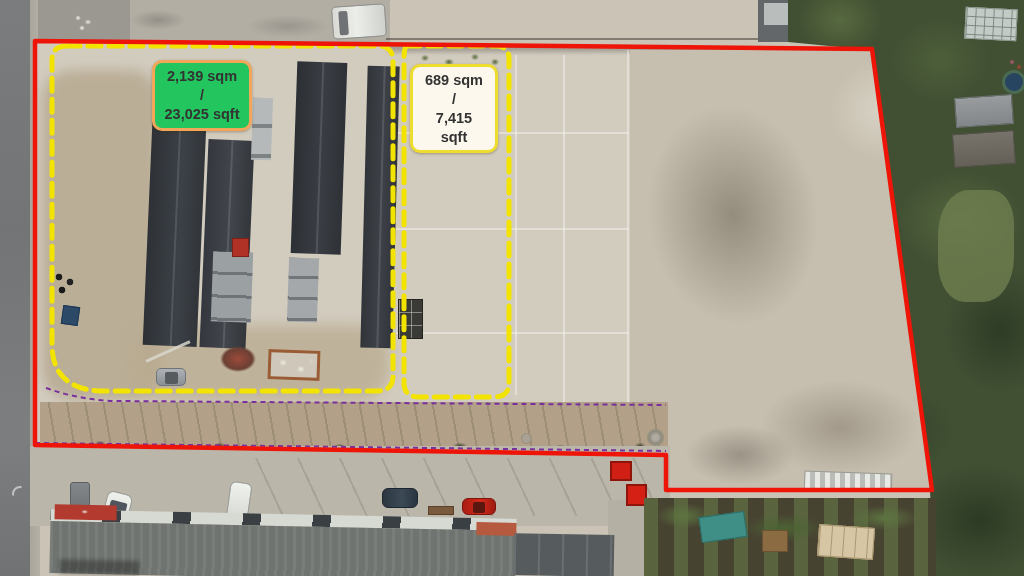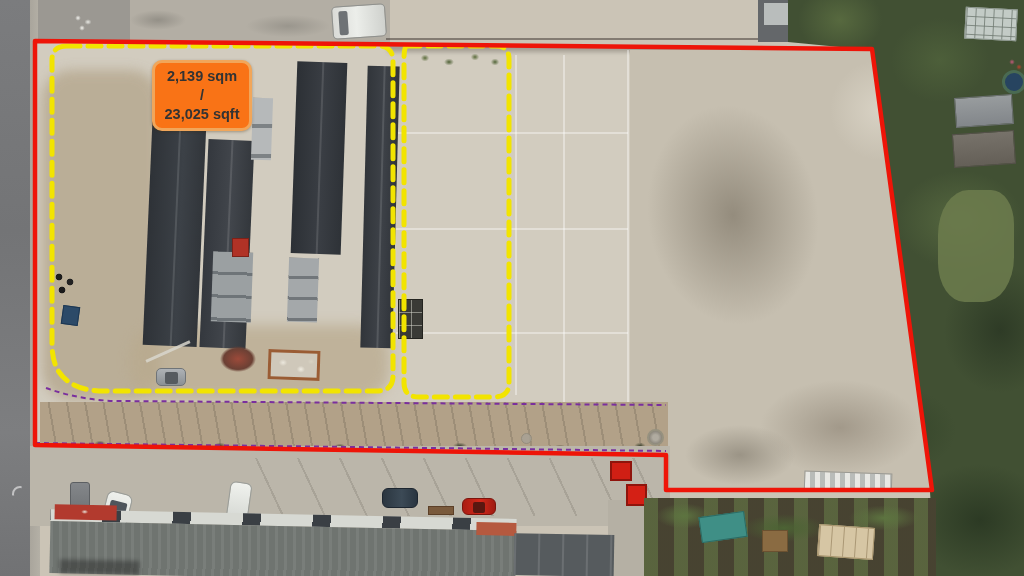--- a/index.html
+++ b/index.html
@@ -283,16 +283,18 @@
   </div>
 
   <svg class="overlay" width="1024" height="576" viewBox="0 0 1024 576">
     <path d="M46,388 Q80,400 115,401 L666,405" fill="none" stroke-width="2" stroke-dasharray="5 4" stroke="#7a2f9e"></path>
     <path d="M35,443 L666,451" fill="none" stroke-width="2" stroke-dasharray="5 4" stroke="#7a2f9e"></path>
     <path d="M67,46 L378,46 Q393,46 393,61 L393,376 Q393,391 377,391 L104,391 Q72,391 59,372 Q52,361 52,344 L52,60 Q52,46 67,46 Z" fill="none" stroke-width="5" stroke-dasharray="13 8" stroke-linecap="round" stroke="#f2e400"></path>
     <path d="M407,46 L496,46 Q509,46 509,59 L509,383 Q509,397 494,397 L419,397 Q404,397 404,383 L404,59 Q404,46 407,46 Z" fill="none" stroke-width="5" stroke-dasharray="13 8" stroke-linecap="round" stroke="#f2e400"></path>
     <path d="M35,41 L872,49 L932,490 L666,490 L666,455 L35,445 Z" fill="none" stroke-width="4.5" stroke-linejoin="round" stroke="#ee1408"></path>
   </svg>
 
-  <div class="arealabel label-left" style="background: #f97316; border-color: rgb(241, 166, 90); color: rgb(51, 51, 51);">2,139 sqm /
+  <div class="arealabel label-left" style="background: #22c55e; border-color: rgb(241, 166, 90); color: rgb(51, 51, 51);">2,139 sqm /
 23,025 sqft</div>
+  <div class="arealabel label-right" style="background: rgb(253, 248, 238); border-color: rgb(238, 221, 46); color: rgb(51, 51, 51);">689 sqm /
+7,415 sqft</div>
 
 </div>
 
 </body></html>

